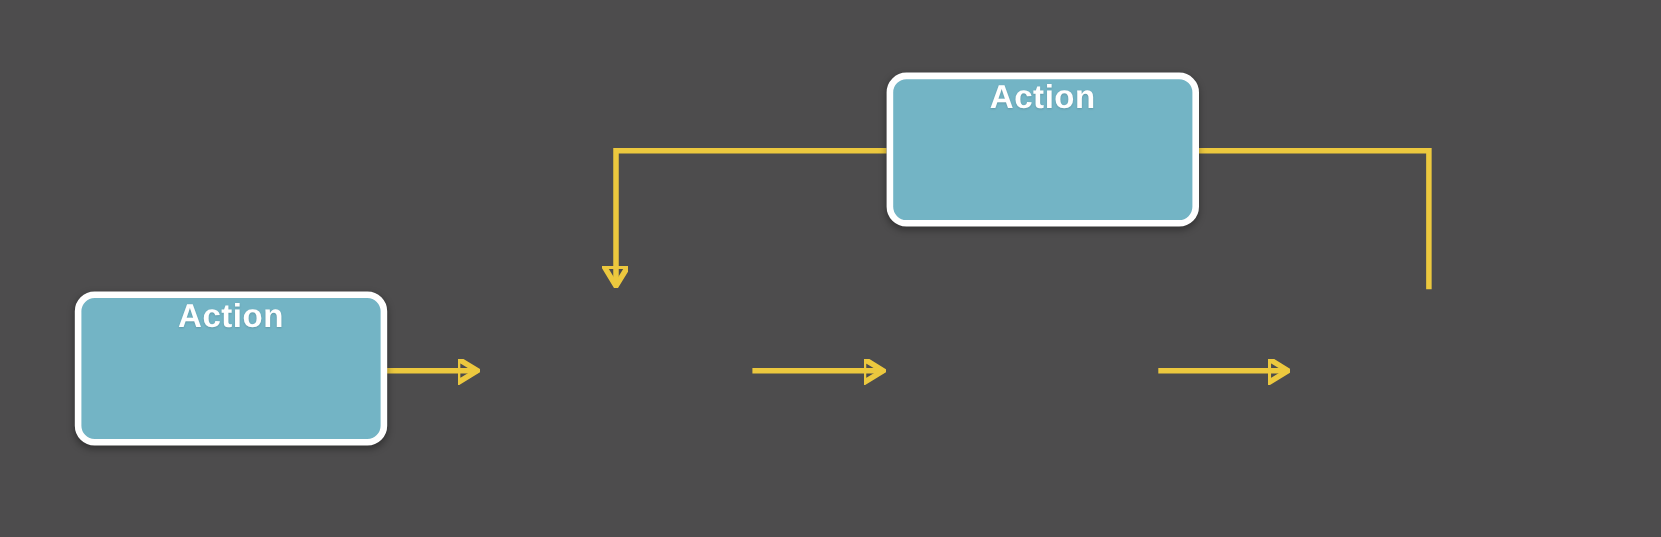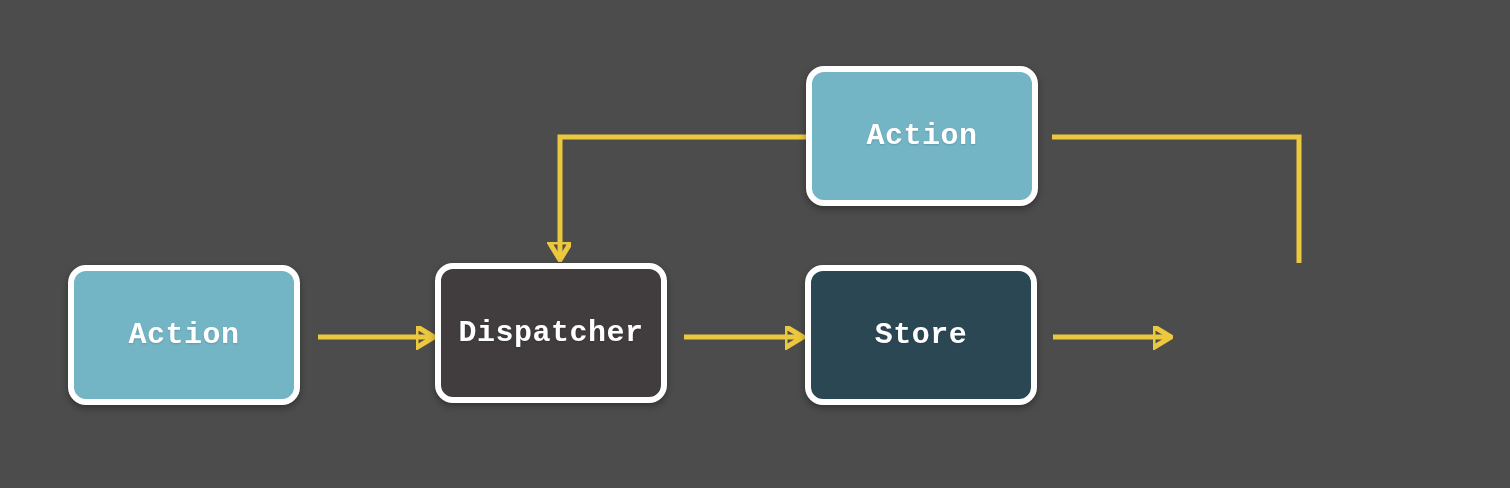--- a/index.html
+++ b/index.html
@@ -33,29 +33,28 @@
     stroke:var(--arrow);
     stroke-width:5;
     stroke-linejoin:miter;
   }
   .arrowhead{
     fill:var(--arrow);
     stroke:none;
   }
   .node{
     position:absolute;
-    width:232px;
+    width:284px;
     height:140px;
     border:6px solid var(--node-border);
     border-radius:18px;
     display:flex;
-    align-items:center;
+    align-items:flex-start;
     justify-content:center;
     box-shadow:0 3px 7px rgba(0,0,0,0.35);
-    font-family:Liberation Mono, monospace;
   }
   .node-label{
     color:var(--label);
     font-size:30px;
     font-weight:700;
     letter-spacing:0.5px;
     text-shadow:0 1px 2px rgba(0,0,0,0.15);
   }
   .node-action-top   {left:806px;  top:66px;  background:var(--action-fill);}
   .node-action-left  {left:68px;   top:265px; background:var(--action-fill);}
@@ -87,22 +86,16 @@
   </svg>
 
   <div class="node node-action-top">
     <span class="node-label">Action</span>
   </div>
 
   <div class="node node-action-left">
     <span class="node-label">Action</span>
   </div>
 
-  <div class="node node-dispatcher">
-    <span class="node-label">Dispatcher</span>
-  </div>
 
-  <div class="node node-store">
-    <span class="node-label">Store</span>
-  </div>
 
 
 </div>
 
 </body></html>

